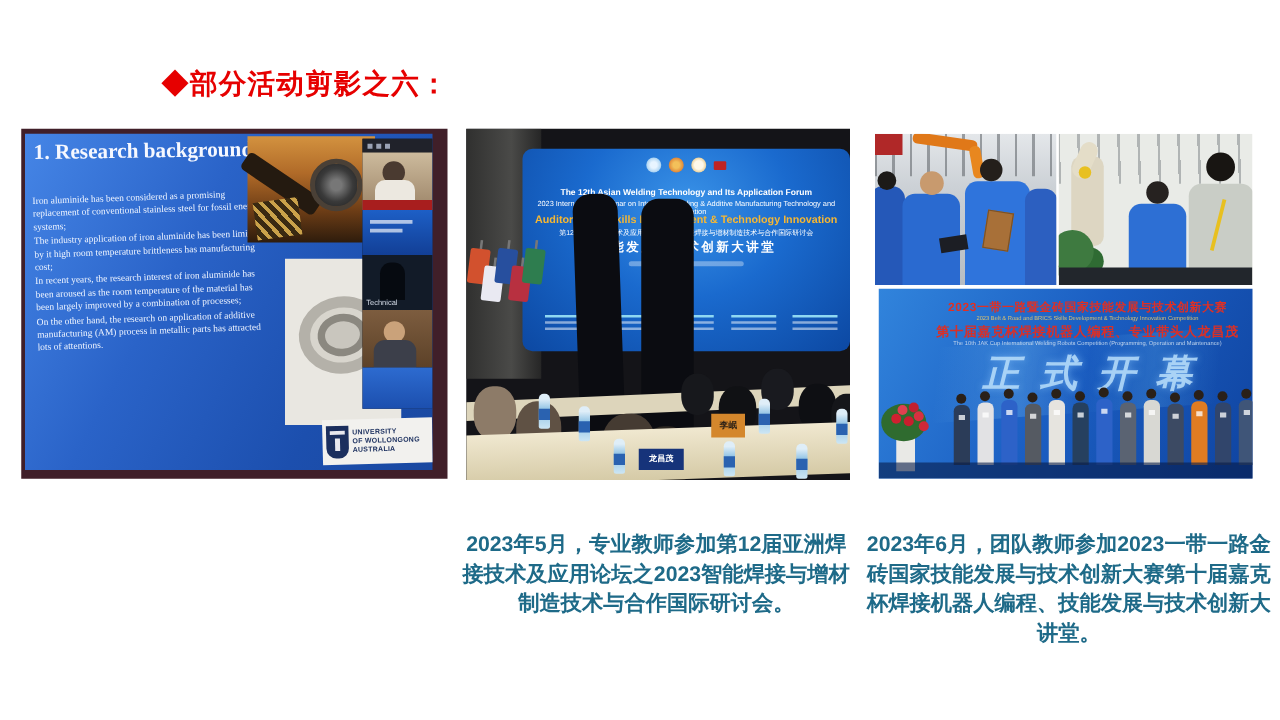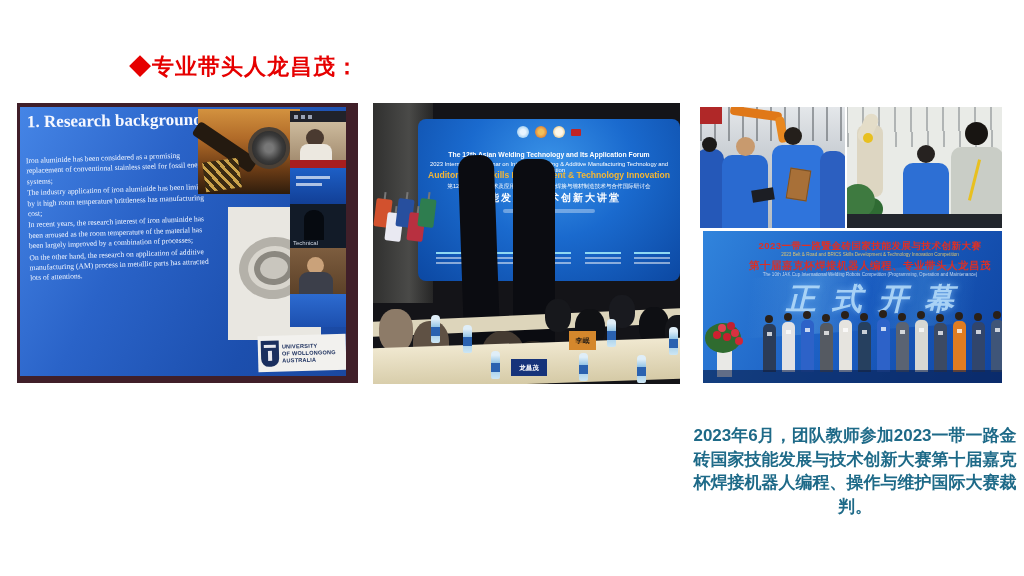--- a/index.html
+++ b/index.html
@@ -162,21 +162,21 @@
     font-size:17px; line-height:23.5px; }
   .cap1 { left:15px; width:340px; }
   .cap2 { left:370px; width:310px; }
   .cap3 { left:690px; width:330px; }
 </style>
 </head>
 <body>
 
 <div class="canvas">
 
-  <div class="page-title">◆专业带头人龙昌茂：</div>
+  <div class="page-title">◆部分活动剪影之六：</div>
 
   <figure class="photo photo1">
     <div class="p1-slide">
       <div class="p1-title">1. Research background</div>
       <div class="p1-bullets">
         <p>Iron aluminide has been considered as a promising replacement of conventional stainless steel for fossil energy systems;</p>
         <p>The industry application of iron aluminide has been limited by it high room temperature brittleness has manufacturing cost;</p>
         <p>In recent years, the research interest of iron aluminide has been aroused as the room temperature of the material has been largely improved by a combination of processes;</p>
         <p>On the other hand, the research on application of additive manufacturing (AM) process in metallic parts has attracted lots of attentions.</p>
       </div>
@@ -362,15 +362,16 @@
           <div class="fig" style="background: rgb(216, 216, 211); height: 52px;"></div>
           <div class="fig" style="background: rgb(60, 74, 99); height: 49px;"></div>
           <div class="fig" style="background: rgb(224, 124, 34); height: 51px;"></div>
           <div class="fig" style="background: rgb(49, 69, 107); height: 50px;"></div>
           <div class="fig" style="background: rgb(63, 85, 120); height: 52px;"></div>
         </div>
       <div class="stage-floor"></div>
     </div>
   </figure>
 
-  <p class="caption cap3">2023年6月，团队教师参加2023一带一路金砖国家技能发展与技术创新大赛第十届嘉克杯焊接机器人编程、操作与维护国际大赛裁判。</p>
+  <p class="caption cap2">2023年5月，专业教师参加第12届亚洲焊接技术及应用论坛之2023智能焊接与增材制造技术与合作国际研讨会。</p>
+  <p class="caption cap3">2023年6月，团队教师参加2023一带一路金砖国家技能发展与技术创新大赛第十届嘉克杯焊接机器人编程、技能发展与技术创新大讲堂。</p>
 
 </div>
 
 </body></html>

